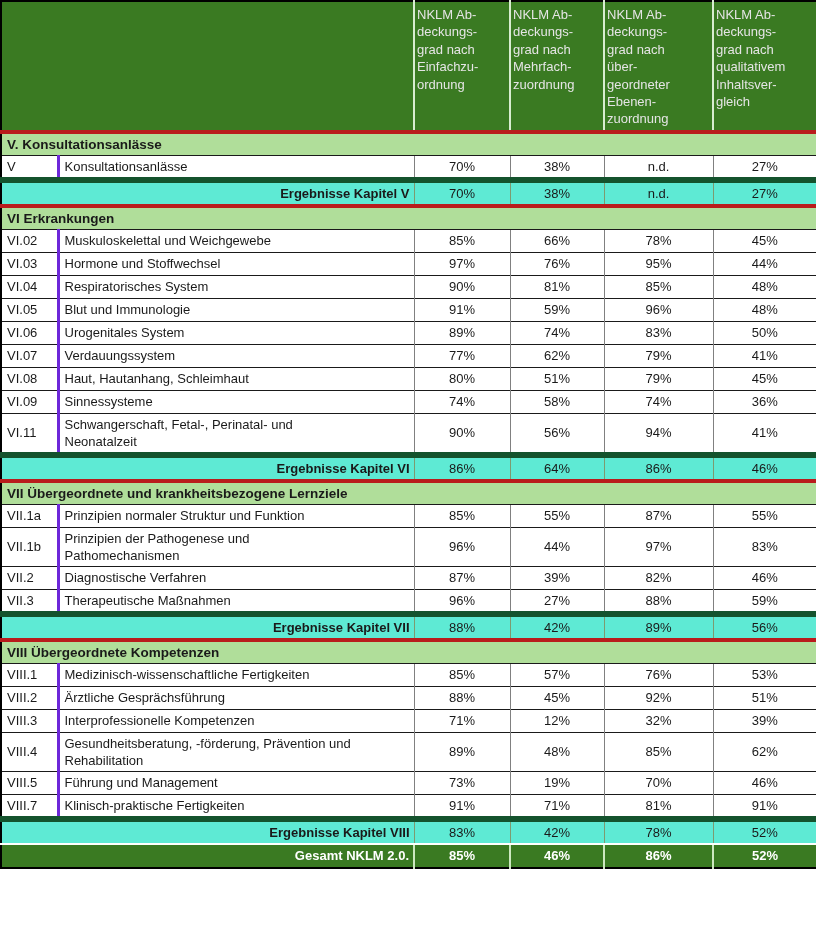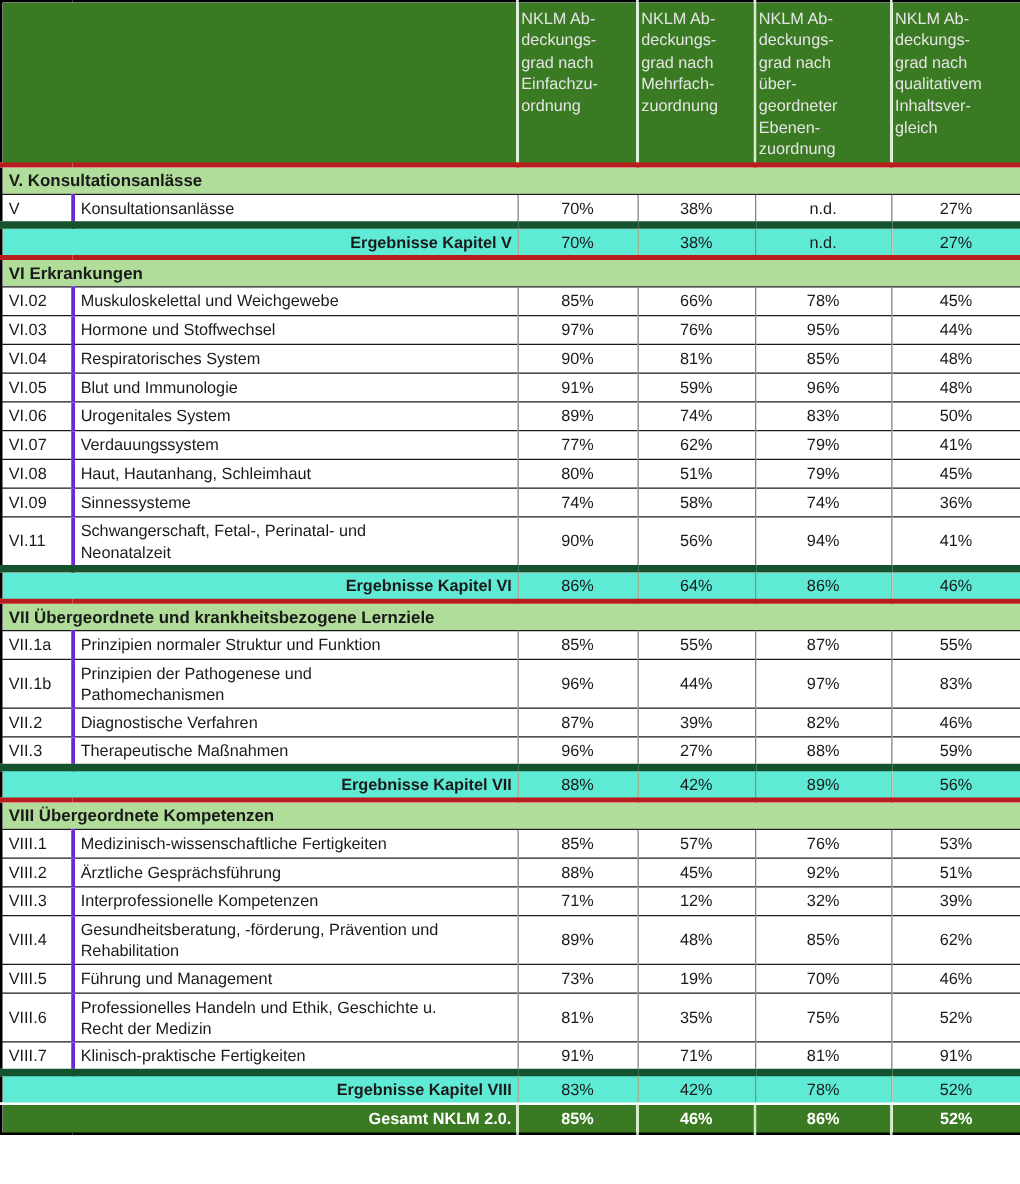--- a/index.html
+++ b/index.html
@@ -350,29 +350,20 @@
 
     <tr class="r">
       <td class="c code">VIII.5</td>
       <td class="c label">Führung und Management</td>
       <td class="c val">73%</td>
       <td class="c val">19%</td>
       <td class="c val">70%</td>
       <td class="c val">46%</td>
     </tr>
 
-    <tr class="r">
-      <td class="c code">VIII.6</td>
-      <td class="c label">Professionelles Handeln und Ethik, Geschichte u.
-Recht der Medizin</td>
-      <td class="c val">81%</td>
-      <td class="c val">35%</td>
-      <td class="c val">75%</td>
-      <td class="c val">52%</td>
-    </tr>
 
     <tr class="r">
       <td class="c code">VIII.7</td>
       <td class="c label">Klinisch-praktische Fertigkeiten</td>
       <td class="c val">91%</td>
       <td class="c val">71%</td>
       <td class="c val">81%</td>
       <td class="c val">91%</td>
     </tr>
 

